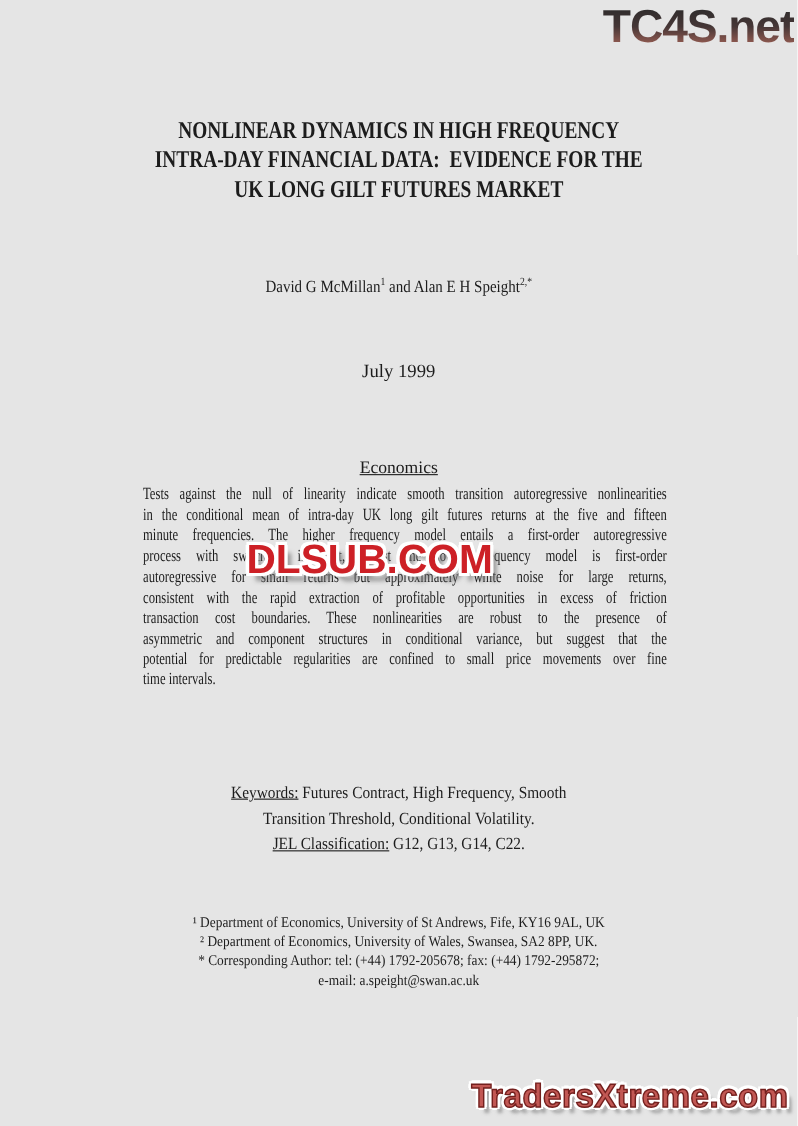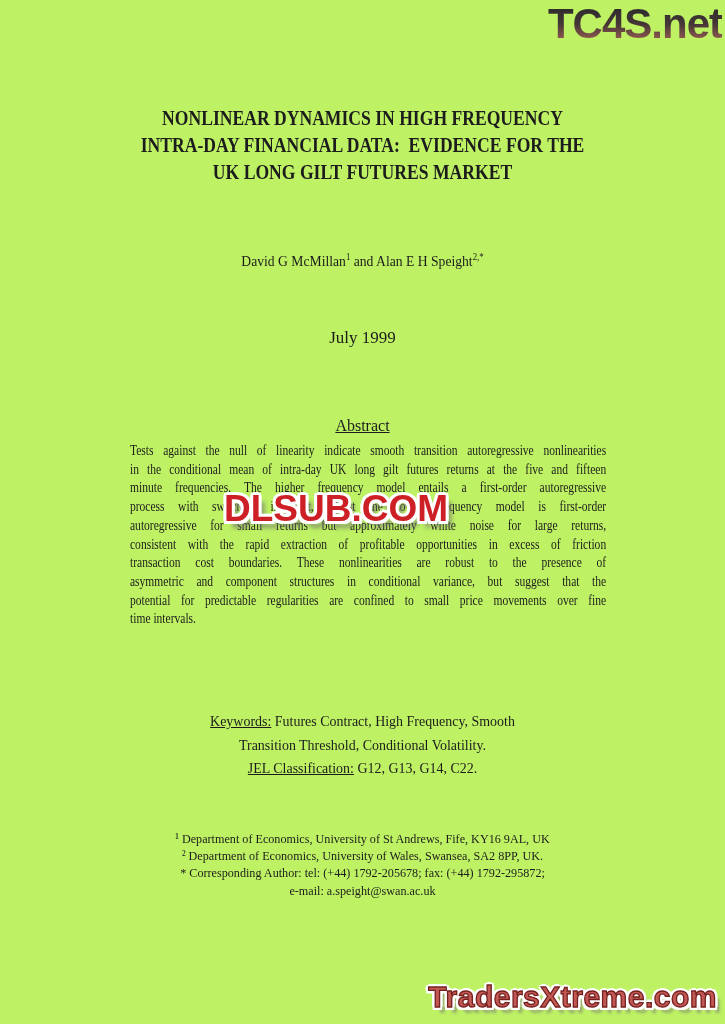--- a/index.html
+++ b/index.html
@@ -1,17 +1,17 @@
 <!DOCTYPE html>
 <html><head>
 <meta charset="utf-8">
 <style>
   html,body { margin:0; padding:0; background:#ffffff; }
   .page {
-    position:relative; width:725px; height:1024px; background:#bef264;
+    position:relative; width:725px; height:1024px; background:#e5e5e5;
     font-family:"Liberation Serif", serif; color:#1c1c1c; overflow:hidden;
   }
 
   
   .logo-top {
     position:absolute; top:0px; right:3px;
     font-family:"Liberation Sans", sans-serif; font-weight:bold;
     font-size:42px; line-height:48px; letter-spacing:-1px;
     background:linear-gradient(180deg,#2c2b2b 12%,#453636 50%,#8a574e 80%,#a8776a 98%);
     -webkit-background-clip:text; background-clip:text; color:transparent;
@@ -92,21 +92,21 @@
 <div class="page">
 
   <div class="logo-top">TC4S.net</div>
 
   <div class="title"><div>NONLINEAR DYNAMICS IN HIGH FREQUENCY</div><div>INTRA-DAY FINANCIAL DATA:  EVIDENCE FOR THE</div><div>UK LONG GILT FUTURES MARKET</div></div>
 
   <div class="authors"><span>David G McMillan</span><sup>1</sup><span> and </span><span>Alan E H Speight</span><sup>2,*</sup></div>
 
   <div class="date">July 1999</div>
 
-  <div class="abstract-head">Abstract</div>
+  <div class="abstract-head">Economics</div>
 
   <div class="abstract-body">
       <div class="abs-line">Tests against the null of linearity indicate smooth transition autoregressive nonlinearities</div>
       <div class="abs-line">in the conditional mean of intra-day UK long gilt futures returns at the five and fifteen</div>
       <div class="abs-line">minute frequencies.  The higher frequency model entails a first-order autoregressive</div>
       <div class="abs-line">process with switching intercept, whilst the lower frequency model is first-order</div>
       <div class="abs-line">autoregressive for small returns but approximately white noise for large returns,</div>
       <div class="abs-line">consistent with the rapid extraction of profitable opportunities in excess of friction</div>
       <div class="abs-line">transaction cost boundaries.  These nonlinearities are robust to the presence of</div>
       <div class="abs-line">asymmetric and component structures in conditional variance, but suggest that the</div>

